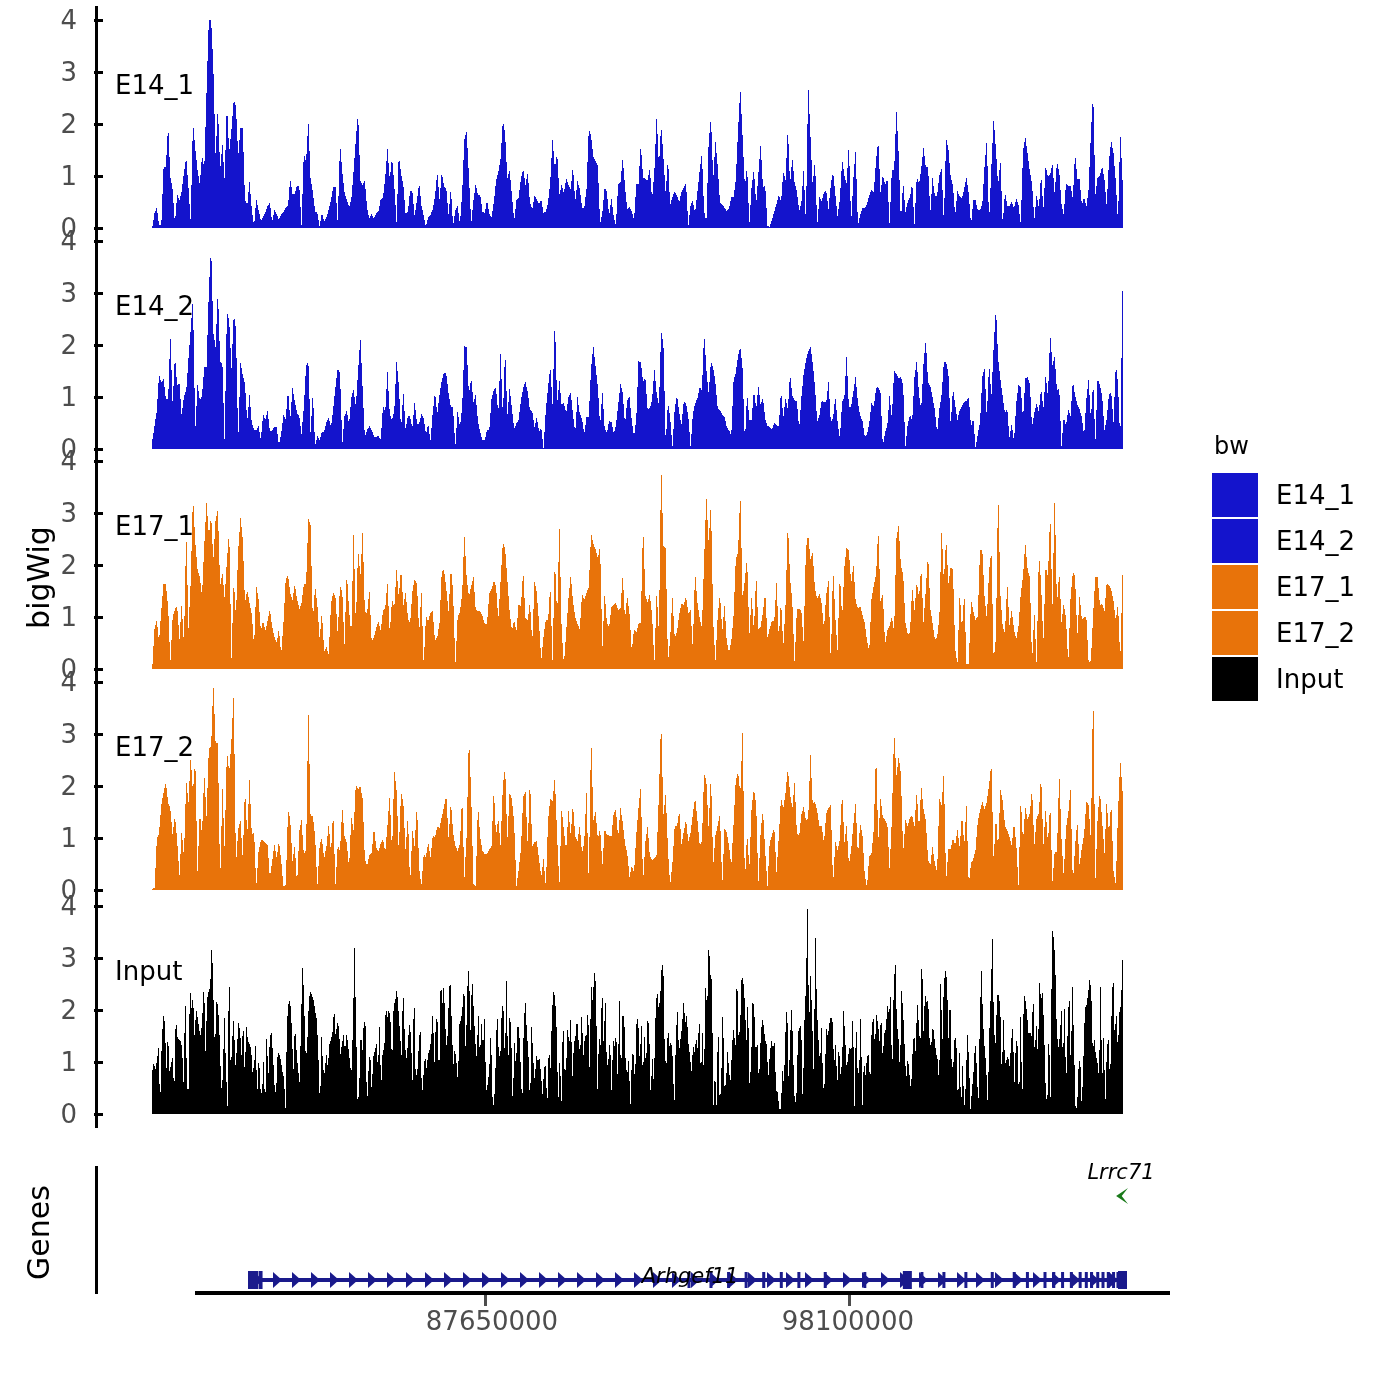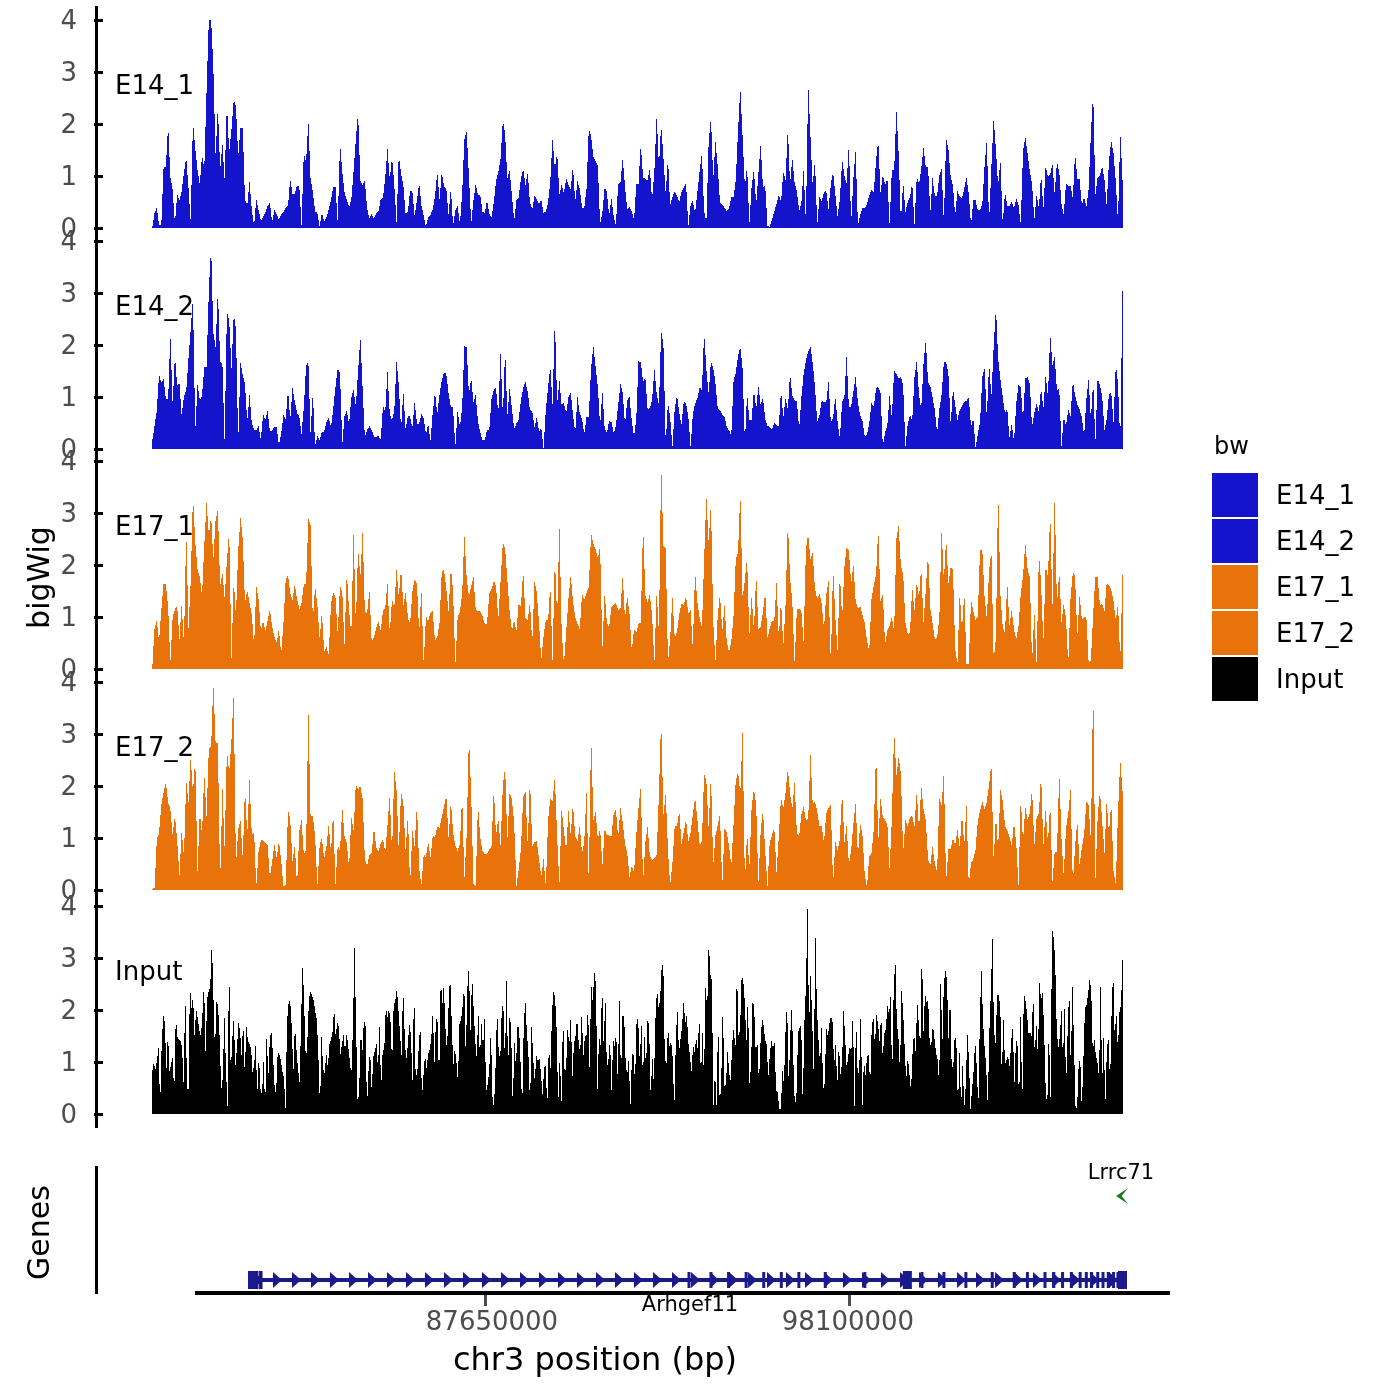--- a/index.html
+++ b/index.html
@@ -33,21 +33,21 @@
   
   #genes-panel .spine{left:95px;top:6px;height:128px;bottom:auto;width:3px;}
   #gene-axis-line{position:absolute;left:195px;top:1291px;width:975px;height:4px;background:#000;}
   .xtick{position:absolute;top:1295px;width:3px;height:11px;background:#4d4d4d;}
   .xticklabel{position:absolute;top:1306px;font-size:26px;color:#4d4d4d;
               transform:translateX(-50%);white-space:nowrap;}
   #xaxis-title{position:absolute;top:1340px;left:0;width:1190px;text-align:center;
                font-size:32px;color:#000;}
 
   .gene-label{position:absolute;font-size:21px;color:#000;white-space:nowrap;
-              transform:translateX(-50%);}
+              transform:translateX(-50%);font-style:italic;}
 
   
   #legend{position:absolute;left:1212px;top:432px;width:185px;}
   #legend-title{font-size:24px;color:#000;margin:0 0 12px 2px;}
   .legend-row{display:flex;align-items:center;height:46px;}
   .legend-swatch{width:46px;height:44px;flex:0 0 46px;}
   .legend-text{font-size:26px;color:#000;margin-left:18px;white-space:nowrap;}
 </style>
 </head>
 <body>
@@ -284,37 +284,36 @@
         <rect x="836.808" y="5" width="3" height="16" fill="#1a1a8c"></rect>
         <rect x="842.082" y="5" width="3" height="16" fill="#1a1a8c"></rect>
         <rect x="848.235" y="5" width="3" height="16" fill="#1a1a8c"></rect>
         <rect x="853.509" y="5" width="3" height="16" fill="#1a1a8c"></rect>
         <rect x="858.783" y="5" width="3" height="16" fill="#1a1a8c"></rect>
         <rect x="864.057" y="5" width="3" height="16" fill="#1a1a8c"></rect>
         <rect x="868.452" y="5" width="3" height="16" fill="#1a1a8c"></rect>
         <rect x="870" y="4" width="9" height="18" fill="#1a1a8c"></rect>
         <rect x="872" y="4" width="7" height="18" fill="#1a1a8c"></rect>
       </svg>
-      <div class="gene-label" style="left: 690px; top: 1292px; color: rgb(0, 0, 0);">Arhgef11</div>
+      <div class="gene-label" style="left: 690px; top: 1264px; color: rgb(0, 0, 0);">Arhgef11</div>
       <svg width="14" height="26" style="position: absolute; left: 1114px; top: 1183px;">
         <path d="M14,5 L2.1,13 L14,21 L7.700000000000001,13 Z" fill="#1a7a1a"></path>
       </svg>
       <div class="gene-label" style="left: 1121px; top: 1160px; color: rgb(0, 0, 0);">Lrrc71</div>
     </div>
 
   <div id="gene-axis-line"></div>
 
   <div id="xaxis">
       <div class="xtick" style="left: 484px;"></div>
       <div class="xticklabel" style="left: 492px; text-align: right;">87650000</div>
       <div class="xtick" style="left: 848px;"></div>
       <div class="xticklabel" style="left: 848px;">98100000</div>
     </div>
 
-  <div id="xaxis-title">chr3 position (bp)</div>
 
   <div id="legend">
     <div id="legend-title">bw</div>
     <div id="legend-items">
         <div class="legend-row">
           <div class="legend-swatch" style="background: rgb(20, 20, 204);"></div>
           <div class="legend-text">E14_1</div>
         </div>
         <div class="legend-row">
           <div class="legend-swatch" style="background: rgb(20, 20, 204);"></div>

